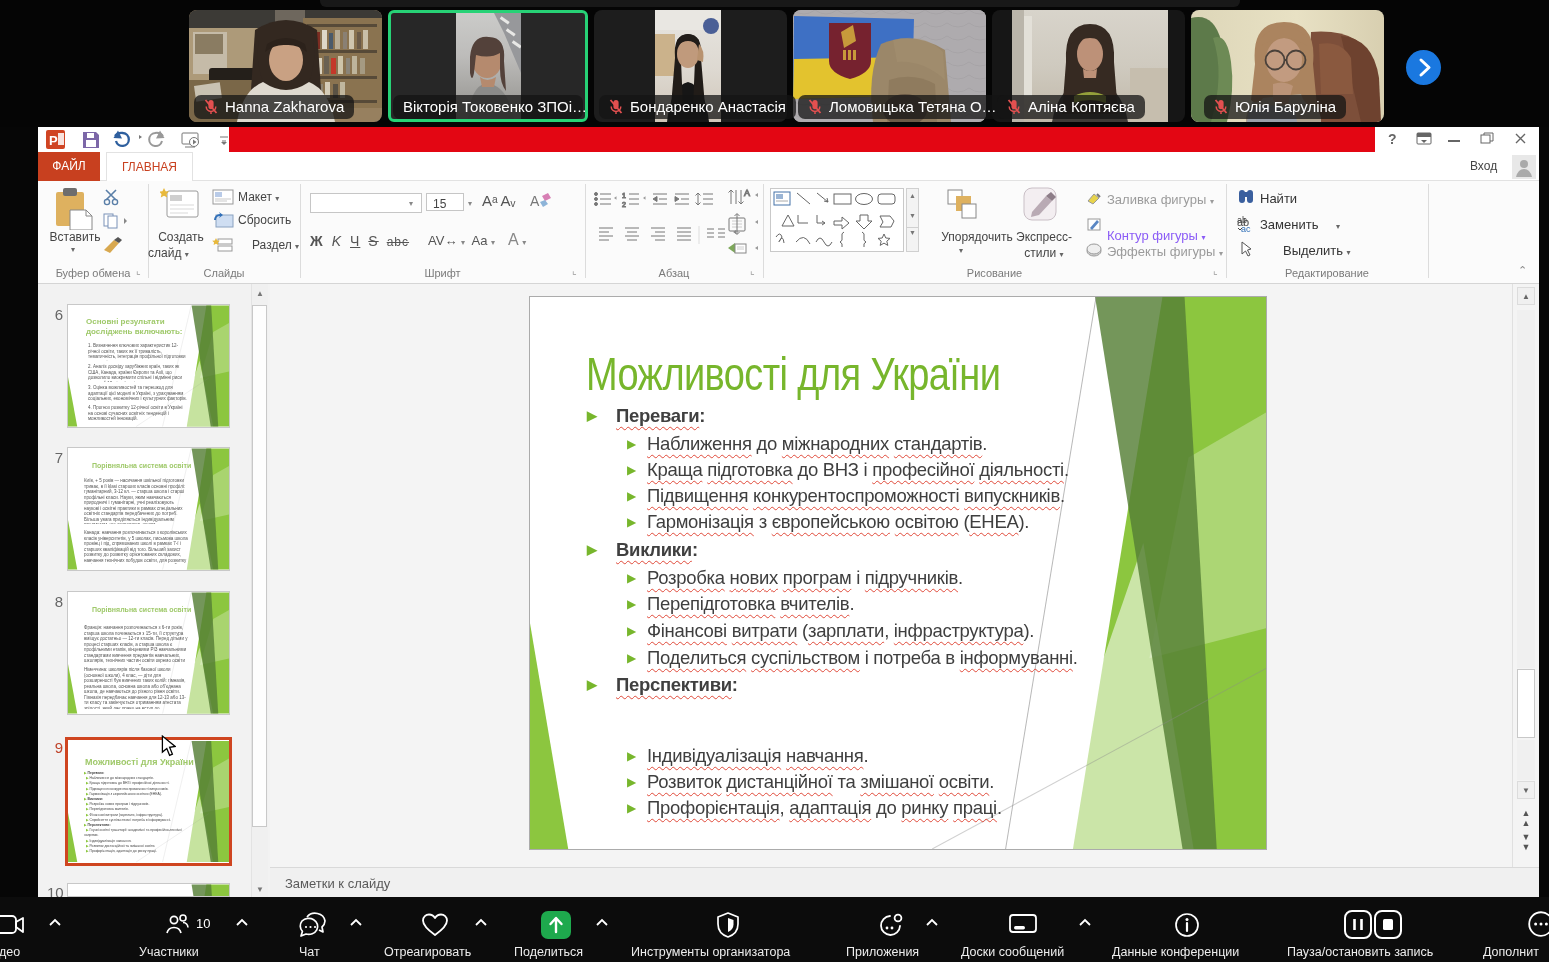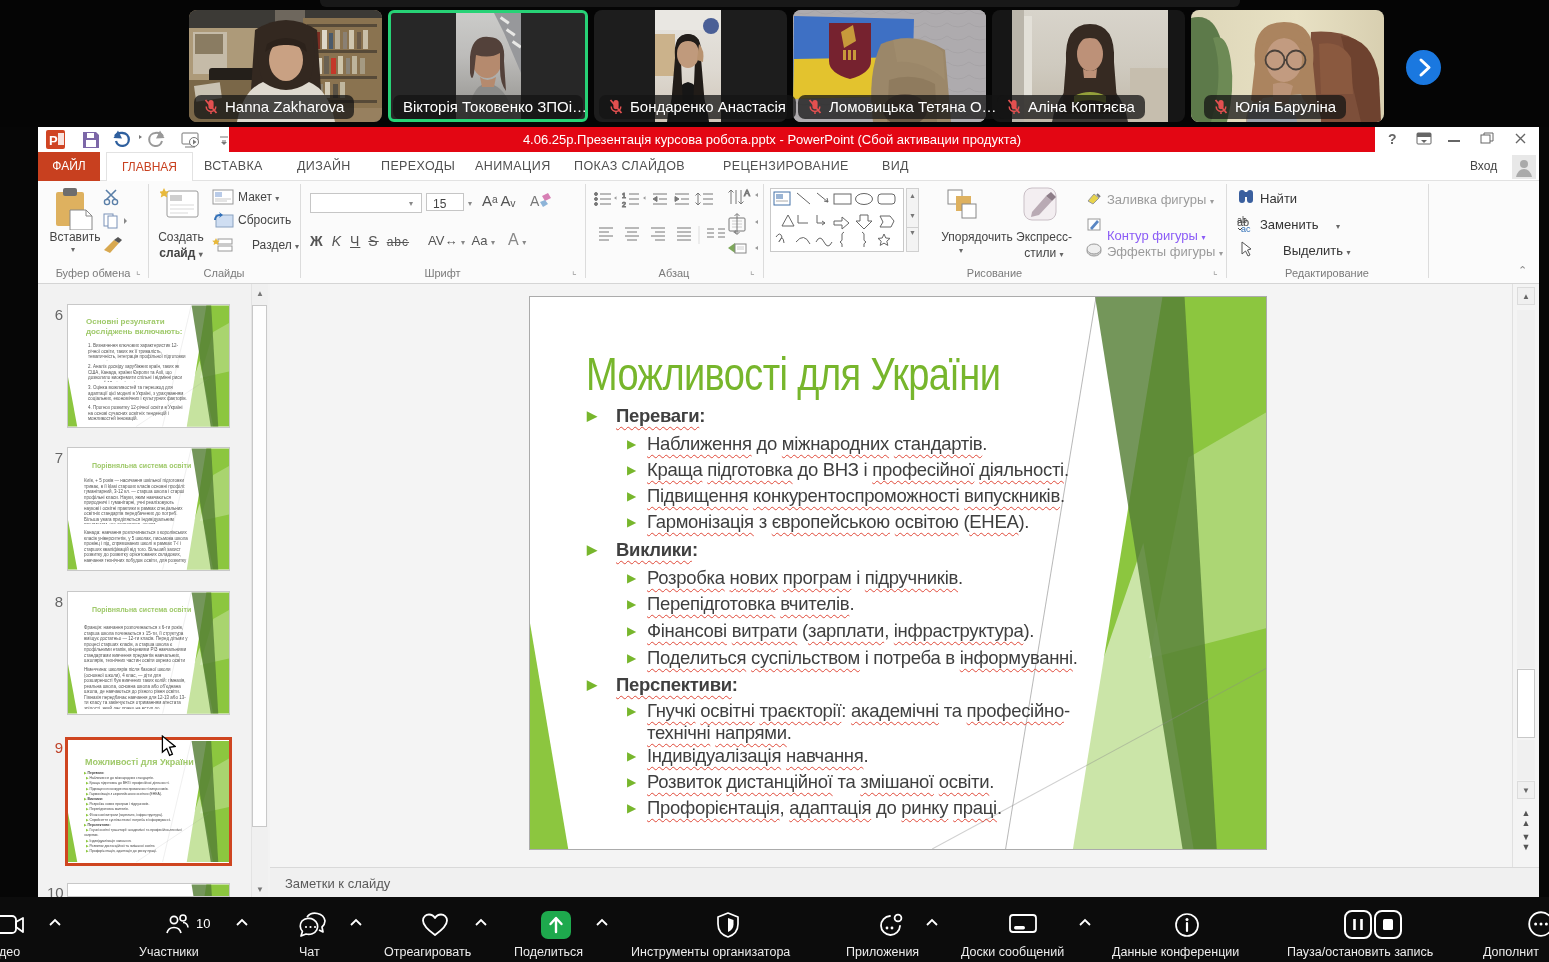--- a/index.html
+++ b/index.html
@@ -204,21 +204,20 @@
   <div class="abs" style="left:1406px;top:50px;width:35px;height:35px;border-radius:50%;background:#1a78e0;">
     <svg width="35" height="35" viewBox="0 0 35 35">
         <path d="M15 10 L23 17.5 L15 25" stroke="#fff" stroke-width="3" fill="none" stroke-linecap="round" stroke-linejoin="round"></path>
       </svg>
   </div>
 
   <div id="ppt" class="abs" style="left:38px;top:127px;width:1501px;height:770px;background:#fff;"></div>
 
   <div class="abs" style="left:38px;top:127px;width:1501px;height:25px;background:#fff;"></div>
   <div class="abs" style="left:229px;top:127px;width:1146px;height:25px;background:#e30613;"></div>
-  <div class="abs" style="left:199px;top:127px;width:1146px;height:25px;color:#fff;font-size:13px;line-height:25px;text-align:center;">4.06.25р.Презентація курсова робота.pptx - PowerPoint (Сбой активации продукта)</div>
 
   <svg class="abs" style="left:44px;top:129px" width="185" height="22" viewBox="0 0 185 22">
     <rect x="2" y="1" width="19" height="19" rx="2" fill="#d04423"></rect>
     <text x="5" y="16" font-size="13" font-weight="bold" fill="#fff" font-family="Liberation Sans">P</text>
     <rect x="14" y="4" width="6" height="12" fill="#fff" opacity=".85"></rect>
     <g transform="translate(38,2)">
         <path d="M1 1 h13 l3 3 v13 h-16 Z" fill="#7c67a8"></path>
         <rect x="4" y="9" width="10" height="7" fill="#fff"></rect>
         <rect x="5" y="2" width="7" height="5" fill="#fff"></rect>
       </g>
@@ -252,29 +251,20 @@
         <path d="M4 3 V1 h9 v8 h-3" stroke="#666" fill="none"></path>
       </svg>
     <svg class="abs" style="left:134px;top:5px" width="13" height="13" viewBox="0 0 13 13">
         <path d="M2 2 L11 11 M11 2 L2 11" stroke="#666" stroke-width="1.4"></path>
       </svg>
   </div>
 
   <div class="abs" style="left:38px;top:152px;width:1501px;height:29px;background:#fff;border-bottom:1px solid #e2e2e2;"></div>
   <div class="abs" style="left:38px;top:152px;width:62px;height:29px;background:#c8401f;color:#fff;font-size:12px;text-align:center;line-height:29px;">ФАЙЛ</div>
   <div class="abs" style="left:106px;top:152px;width:87px;height:29px;background:#fff;border:1px solid #e2e2e2;border-bottom:none;color:#c8401f;font-size:12px;text-align:center;line-height:29px;">ГЛАВНАЯ</div>
-  <div class="abs" style="left:38px;top:152px;width:1000px;height:29px;color:#505050;font-size:12.5px;letter-spacing:.4px;line-height:29px;">
-    <span class="abs" style="left:166px;">ВСТАВКА</span>
-      <span class="abs" style="left:259px;">ДИЗАЙН</span>
-      <span class="abs" style="left:343px;">ПЕРЕХОДЫ</span>
-      <span class="abs" style="left:437px;">АНИМАЦИЯ</span>
-      <span class="abs" style="left:536px;">ПОКАЗ СЛАЙДОВ</span>
-      <span class="abs" style="left:685px;">РЕЦЕНЗИРОВАНИЕ</span>
-      <span class="abs" style="left:844px;">ВИД</span>
-  </div>
   <div class="abs" style="left:1470px;top:152px;color:#444;font-size:12px;line-height:29px;">Вход</div>
   <svg class="abs" style="left:1512px;top:155px" width="24" height="24" viewBox="0 0 24 24">
       <rect width="24" height="24" fill="#e8e8e8"></rect>
       <circle cx="12" cy="9" r="4" fill="#aaa"></circle>
       <path d="M4 22 Q6 14 12 14 Q18 14 20 22 Z" fill="#aaa"></path>
     </svg>
 
   <div id="ribbon" class="abs" style="left:38px;top:181px;width:1501px;height:103px;background:#fbfbfb;border-bottom:1px solid #d5d5d5;"></div>
   <div class="abs" style="left:148px;top:184px;width:1px;height:94px;background:#dcdcdc;"></div>
   <div class="abs" style="left:300px;top:184px;width:1px;height:94px;background:#dcdcdc;"></div>
@@ -318,21 +308,21 @@
     <path d="M12 4 l4 -3 4 3 -3 3 Z" fill="#555"></path>
   </svg>
 
   <svg class="abs" style="left:160px;top:187px" width="40" height="34" viewBox="0 0 40 34">
     <rect x="7" y="4" width="31" height="26" rx="2" fill="#fff" stroke="#9a9a9a"></rect>
     <rect x="10" y="8" width="12" height="6" fill="#cfcfcf"></rect>
     <path d="M10 18 h24 M10 22 h24 M10 26 h18" stroke="#d9d9d9"></path>
     <path d="M4 1 l1.6 3.2 3.4 .4 -2.5 2.4 .7 3.4 -3.2 -1.7 -3.2 1.7 .7 -3.4 -2.5 -2.4 3.4 -.4 Z" fill="#e8b93c"></path>
   </svg>
   <div class="abs" style="left:148px;top:230px;width:66px;text-align:center;font-size:12px;color:#444;">Создать</div>
-  <div class="abs" style="left:148px;top:246px;width:66px;text-align:center;font-size:12px;color:#444;font-weight:bold;">слайд <span style="font-size:8px;color:#666;">▾</span></div>
+  <div class="abs" style="left:148px;top:246px;width:66px;font-size:12px;color:#444;">слайд <span style="font-size:8px;color:#666;">▾</span></div>
   <svg class="abs" style="left:212px;top:189px" width="22" height="16" viewBox="0 0 22 16">
       <rect x="1" y="1" width="20" height="14" fill="#fff" stroke="#999"></rect>
       <rect x="3" y="3" width="7" height="5" fill="#b9cbe8"></rect>
       <path d="M3 10 h16 M3 12 h12" stroke="#c9c9c9"></path>
     </svg>
   <div class="abs" style="left:238px;top:190px;font-size:12px;color:#444;">Макет <span style="font-size:8px;color:#666;">▾</span></div>
   <svg class="abs" style="left:212px;top:212px" width="22" height="16" viewBox="0 0 22 16">
       <rect x="4" y="3" width="17" height="12" fill="#cfdef2" stroke="#8aa2c0"></rect>
       <path d="M2 8 a6 6 0 0 1 6 -6 l-1 -2 4 3 -4 3 1 -2 a4 4 0 0 0 -4 4 Z" fill="#2f6fb8"></path>
     </svg>
@@ -624,21 +614,20 @@
       <div class="b2" style="top:136px;"><span class="w">Наближення</span> до <span class="w">міжнародних</span> <span class="w">стандартів</span>.</div>
       <div class="b2" style="top:162px;"><span class="w">Краща</span> <span class="w">підготовка</span> до ВНЗ і <span class="w">професійної</span> <span class="w">діяльності</span>.</div>
       <div class="b2" style="top:188px;"><span class="w">Підвищення</span> <span class="w">конкурентоспроможності</span> <span class="w">випускників</span>.</div>
       <div class="b2" style="top:214px;"><span class="w">Гармонізація</span> з <span class="w">європейською</span> <span class="w">освітою</span> (<span class="w">ЕНЕА</span>).</div>
       <div class="b1" style="top:242px;"><span class="w">Виклики</span>:</div>
       <div class="b2" style="top:270px;"><span class="w">Розробка</span> <span class="w">нових</span> <span class="w">програм</span> і <span class="w">підручників</span>.</div>
       <div class="b2" style="top:296px;"><span class="w">Перепідготовка</span> <span class="w">вчителів</span>.</div>
       <div class="b2" style="top:323px;"><span class="w">Фінансові</span> <span class="w">витрати</span> (<span class="w">зарплати</span>, <span class="w">інфраструктура</span>).</div>
       <div class="b2" style="top:350px;"><span class="w">Поделиться</span> <span class="w">суспільством</span> і потреба в <span class="w">інформуванні</span>.</div>
       <div class="b1" style="top:377px;"><span class="w">Перспективи</span>:</div>
-      <div class="b2" style="top:403px;"><span class="w">Гнучкі</span> <span class="w">освітні</span> <span class="w">траєкторії</span>: <span class="w">академічні</span> та <span class="w">професійно</span>-<br><span class="w">технічні</span> <span class="w">напрями</span>.</div>
       <div class="b2" style="top:448px;"><span class="w">Індивідуалізація</span> <span class="w">навчання</span>.</div>
       <div class="b2" style="top:474px;"><span class="w">Розвиток</span> <span class="w">дистанційної</span> та <span class="w">змішаної</span> <span class="w">освіти</span>.</div>
       <div class="b2" style="top:500px;"><span class="w">Профорієнтація</span>, <span class="w">адаптація</span> до <span class="w">ринку</span> <span class="w">праці</span>.</div>
     </div>
   </div>
 
   <div class="abs" style="left:1512px;top:284px;width:27px;height:583px;background:#f4f4f4;border-left:1px solid #e0e0e0;"></div>
   <div class="abs" style="left:1517px;top:287px;width:18px;height:18px;background:#f0f0f0;border:1px solid #dcdcdc;text-align:center;font-size:8px;color:#666;line-height:18px;">▲</div>
   <div class="abs" style="left:1517px;top:310px;width:18px;height:358px;background:#f0f0f0;"></div>
   <div class="abs" style="left:1517px;top:669px;width:18px;height:69px;background:#fff;border:1px solid #c8c8c8;"></div>

